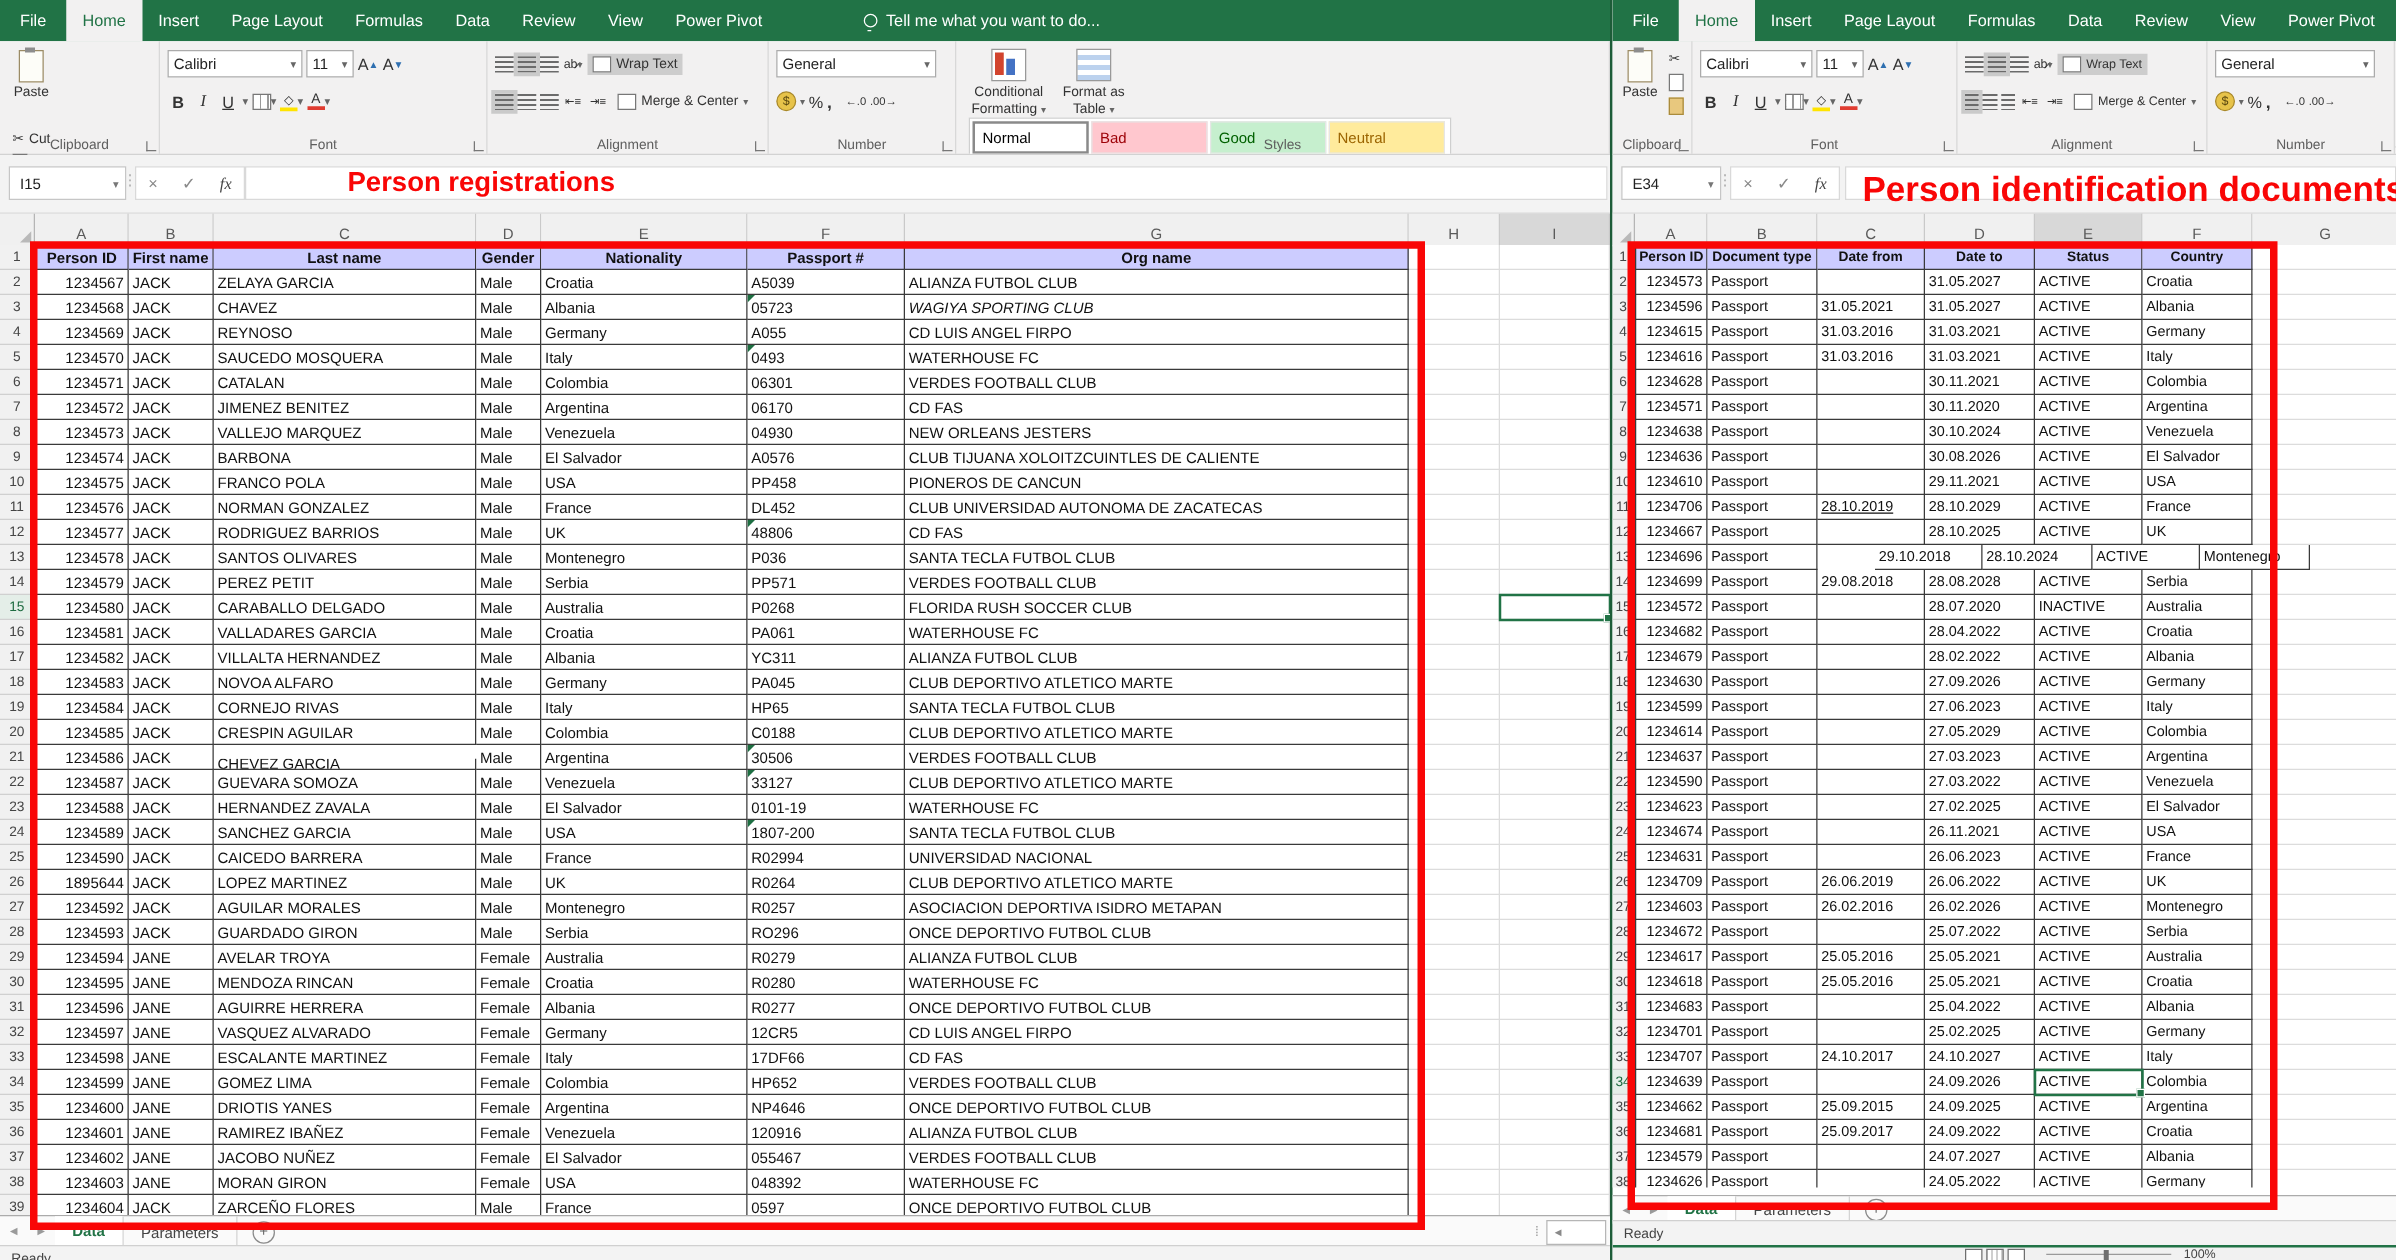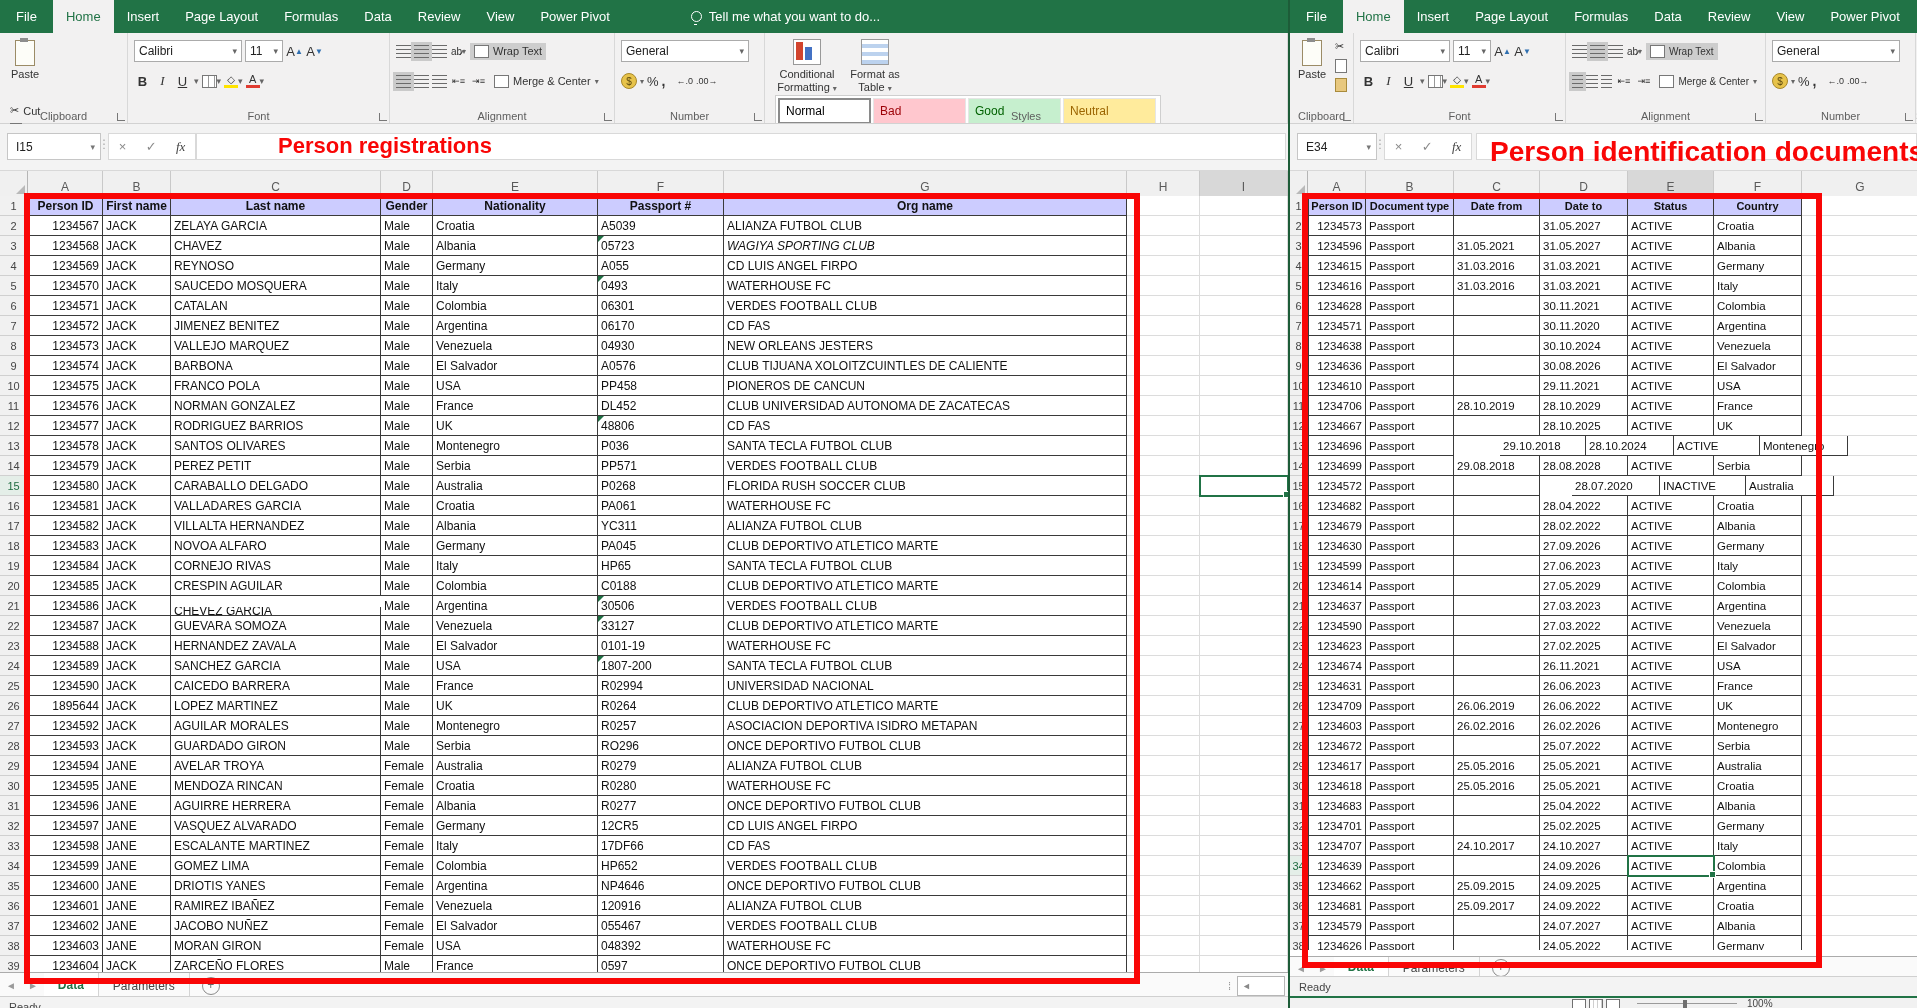--- a/index.html
+++ b/index.html
@@ -1055,21 +1055,21 @@
         <div class="cell" style="width: 86px;"></div>
         <div class="cell" style="width: 88px;">29.11.2021</div>
         <div class="cell" style="width: 86px;">ACTIVE</div>
         <div class="cell" style="width: 88px;">USA</div>
         <div class="ghost" style="width: 117px;"></div>
       </div>
       <div class="srow" style="height: 20px;">
         <div class="gut" style="width: 18px;">11</div>
         <div class="cell first r" style="width: 58px;">1234706</div>
         <div class="cell" style="width: 88px;">Passport</div>
-        <div class="cell" style="width: 86px;">28.10.2019</div>
+        <div class="cell" style="width: 86px; text-decoration: underline;">28.10.2019</div>
         <div class="cell" style="width: 88px;">28.10.2029</div>
         <div class="cell" style="width: 86px;">ACTIVE</div>
         <div class="cell" style="width: 88px;">France</div>
         <div class="ghost" style="width: 117px;"></div>
       </div>
       <div class="srow" style="height: 20px;">
         <div class="gut" style="width: 18px;">12</div>
         <div class="cell first r" style="width: 58px;">1234667</div>
         <div class="cell" style="width: 88px;">Passport</div>
         <div class="cell" style="width: 86px;"></div>
@@ -1096,21 +1096,21 @@
         <div class="cell" style="width: 88px;">28.08.2028</div>
         <div class="cell" style="width: 86px;">ACTIVE</div>
         <div class="cell" style="width: 88px;">Serbia</div>
         <div class="ghost" style="width: 117px;"></div>
       </div>
       <div class="srow" style="height: 20px;">
         <div class="gut" style="width: 18px;">15</div>
         <div class="cell first r" style="width: 58px;">1234572</div>
         <div class="cell" style="width: 88px;">Passport</div>
         <div class="cell" style="width: 86px;"></div>
-        <div class="cell" style="width: 88px; margin-left: 32px;">28.07.2020</div>
+        <div class="cell" style="width: 88px;">28.07.2020</div>
         <div class="cell" style="width: 86px;">INACTIVE</div>
         <div class="cell" style="width: 88px;">Australia</div>
         <div class="ghost" style="width: 117px;"></div>
       </div>
       <div class="srow" style="height: 20px;">
         <div class="gut" style="width: 18px;">16</div>
         <div class="cell first r" style="width: 58px;">1234682</div>
         <div class="cell" style="width: 88px;">Passport</div>
         <div class="cell" style="width: 86px;"></div>
         <div class="cell" style="width: 88px;">28.04.2022</div>

